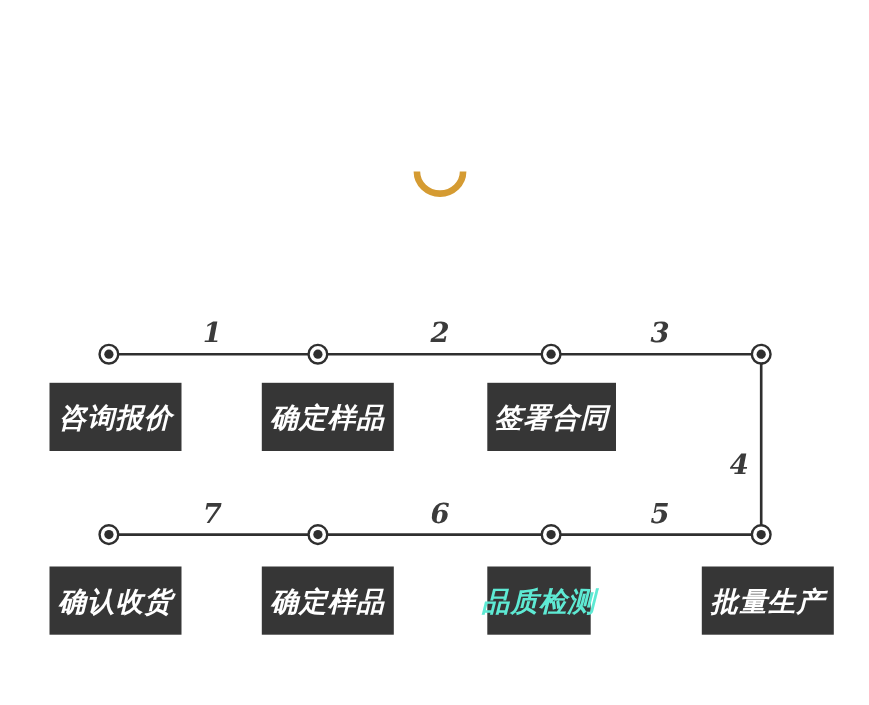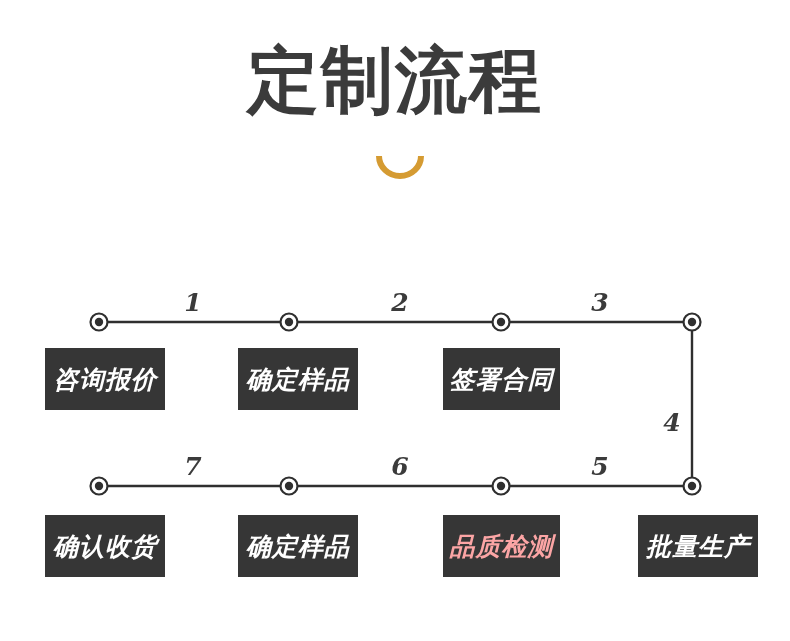--- a/index.html
+++ b/index.html
@@ -93,21 +93,20 @@
   }
   .step-box .step-box-label {
     display: block;
   }
 </style>
 </head>
 <body>
 
 <div id="page">
 
-  <div class="page-title">定制流程</div>
 
   <div class="title-arc">
     <svg width="52" height="30" viewBox="0 0 52 30" xmlns="http://www.w3.org/2000/svg">
       <path d="M5 4 A 21 20 0 0 0 47 4" fill="none" stroke="#d59b32" stroke-width="6" stroke-linecap="butt"></path>
     </svg>
   </div>
 
 
   <svg class="flow-canvas" id="flow-canvas" width="790" height="641" viewBox="0 0 790 641" xmlns="http://www.w3.org/2000/svg">
       <line x1="99" y1="322" x2="692" y2="322" stroke="#2f2f2f" stroke-width="2.4"></line>
@@ -163,21 +162,21 @@
       </div>
       <div class="step-box" style="left: 443px; top: 348px; width: 117px; height: 62px; background: rgb(54, 54, 54); color: rgb(255, 255, 255);">
         <span class="step-box-label">签署合同</span>
       </div>
       <div class="step-box" style="left: 45px; top: 515px; width: 120px; height: 62px; background: rgb(54, 54, 54); color: rgb(255, 255, 255);">
         <span class="step-box-label">确认收货</span>
       </div>
       <div class="step-box" style="left: 238px; top: 515px; width: 120px; height: 62px; background: rgb(54, 54, 54); color: rgb(255, 255, 255);">
         <span class="step-box-label">确定样品</span>
       </div>
-      <div class="step-box" style="left: 443px; top: 515px; width: 117px; height: 62px; background: rgb(54, 54, 54); color: #fca5a5;">
+      <div class="step-box" style="left: 443px; top: 515px; width: 94px; height: 62px; background: rgb(54, 54, 54); color: #5eead4;">
         <span class="step-box-label">品质检测</span>
       </div>
       <div class="step-box" style="left: 638px; top: 515px; width: 120px; height: 62px; background: rgb(54, 54, 54); color: rgb(255, 255, 255);">
         <span class="step-box-label">批量生产</span>
       </div>
     </div>
 
 </div>
 
 </body></html>

